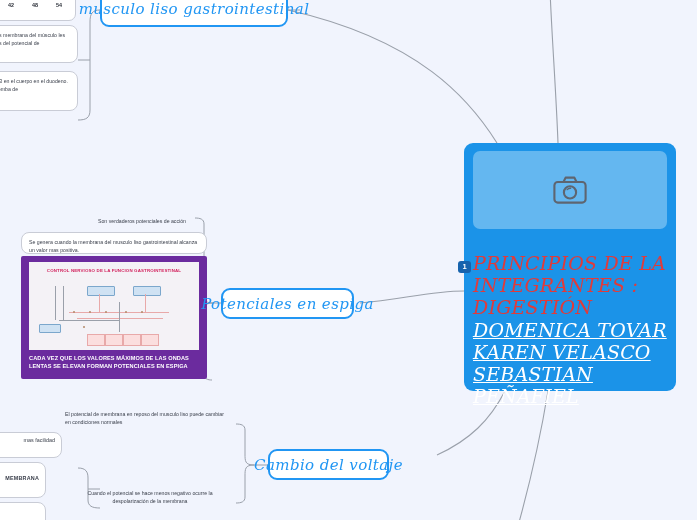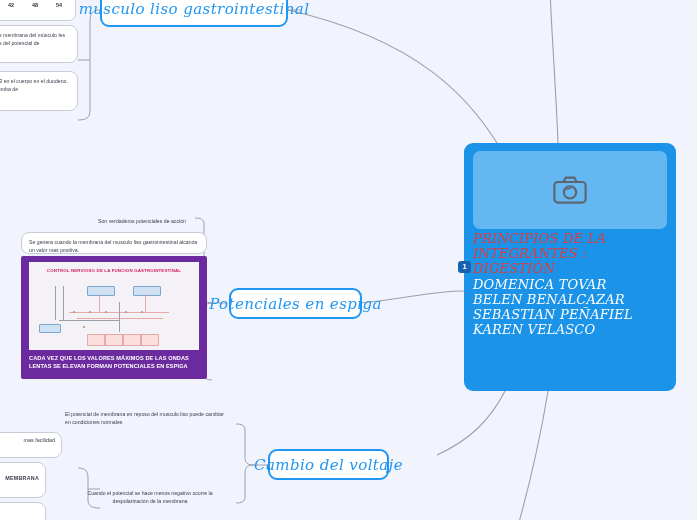--- a/index.html
+++ b/index.html
@@ -80,30 +80,30 @@
     width: 100%;
     height: 78px;
     background: #64b7f0;
     border-radius: 7px;
     display: flex;
     align-items: center;
     justify-content: center;
     box-sizing: border-box;
   }
   #root-text {
-    margin-top: 2px;
+    margin-top: 23px;
     font-family: "DejaVu Serif", serif;
     font-style: italic;
-    font-size: 13px;
+    font-size: 19px;
     line-height: 1.17;
     letter-spacing: 0.2px;
   }
   .root-line { display: block; }
   .root-line.red { color: #e03b3b; }
-  .root-line.white { color: #ffffff; }
+  .root-line.white { color: #ffffff; text-decoration: underline; }
 
   #root-badge {
     position: absolute;
     left: -6px;
     top: 118px;
     width: 13px;
     height: 12px;
     background: #1763ad;
     border-radius: 3px;
     color: #ffffff;
@@ -300,21 +300,21 @@
       <div class="dg-dot" style="left:54px; top:64px;"></div>
 
       <div class="dg-pink-cell" style="left:58px; top:72px; width:16px; height:10px;"></div>
       <div class="dg-pink-cell" style="left:76px; top:72px; width:16px; height:10px;"></div>
       <div class="dg-pink-cell" style="left:94px; top:72px; width:16px; height:10px;"></div>
       <div class="dg-pink-cell" style="left:112px; top:72px; width:16px; height:10px;"></div>
     </div>
     <div id="purple-caption">CADA VEZ QUE LOS VALORES MÁXIMOS DE LAS ONDAS LENTAS SE ELEVAN FORMAN POTENCIALES EN ESPIGA</div>
   </div>
 
-  <div class="node-pill" style="left:229px; top:288px; width:133px; height:31px;">
+  <div class="node-pill" style="left:221px; top:288px; width:133px; height:31px;">
     <span>Potenciales en espiga</span>
   </div>
 
   <div class="note-box" style="left:58px; top:405px; width:180px; height:20px; border:none; background:transparent;">
     <span>El potencial de membrana en reposo del musculo liso puede cambiar en condiciones normales</span>
   </div>
 
   <div class="note-box center-txt" style="left:62px; top:484px; width:176px; height:20px; border:none; background:transparent;">
     <span>Cuando el potencial se hace menos negativo ocurre la despolarización de la membrana</span>
   </div>
@@ -344,19 +344,18 @@
         <circle cx="17" cy="16.4" r="6.1" fill="none" stroke="#5e6570" stroke-width="2.1"></circle>
         <path d="M 14.2 13.6 A 4 4 0 0 1 17.6 12.2" fill="none" stroke="#5e6570" stroke-width="1.4" stroke-linecap="round"></path>
       </svg>
     </div>
 
     <div id="root-text">
       <span class="root-line red">PRINCIPIOS  DE LA</span>
       <span class="root-line red">INTEGRANTES :</span>
       <span class="root-line red">DIGESTIÓN</span>
       <span class="root-line white">DOMENICA TOVAR</span>
-      <span class="root-line white">BELEN BENALCAZAR</span>
+      <span class="root-line white">KAREN VELASCO</span>
       <span class="root-line white">SEBASTIAN PEÑAFIEL</span>
-      <span class="root-line white">KAREN VELASCO</span>
     </div>
   </div>
 
 </div>
 
 </body></html>

